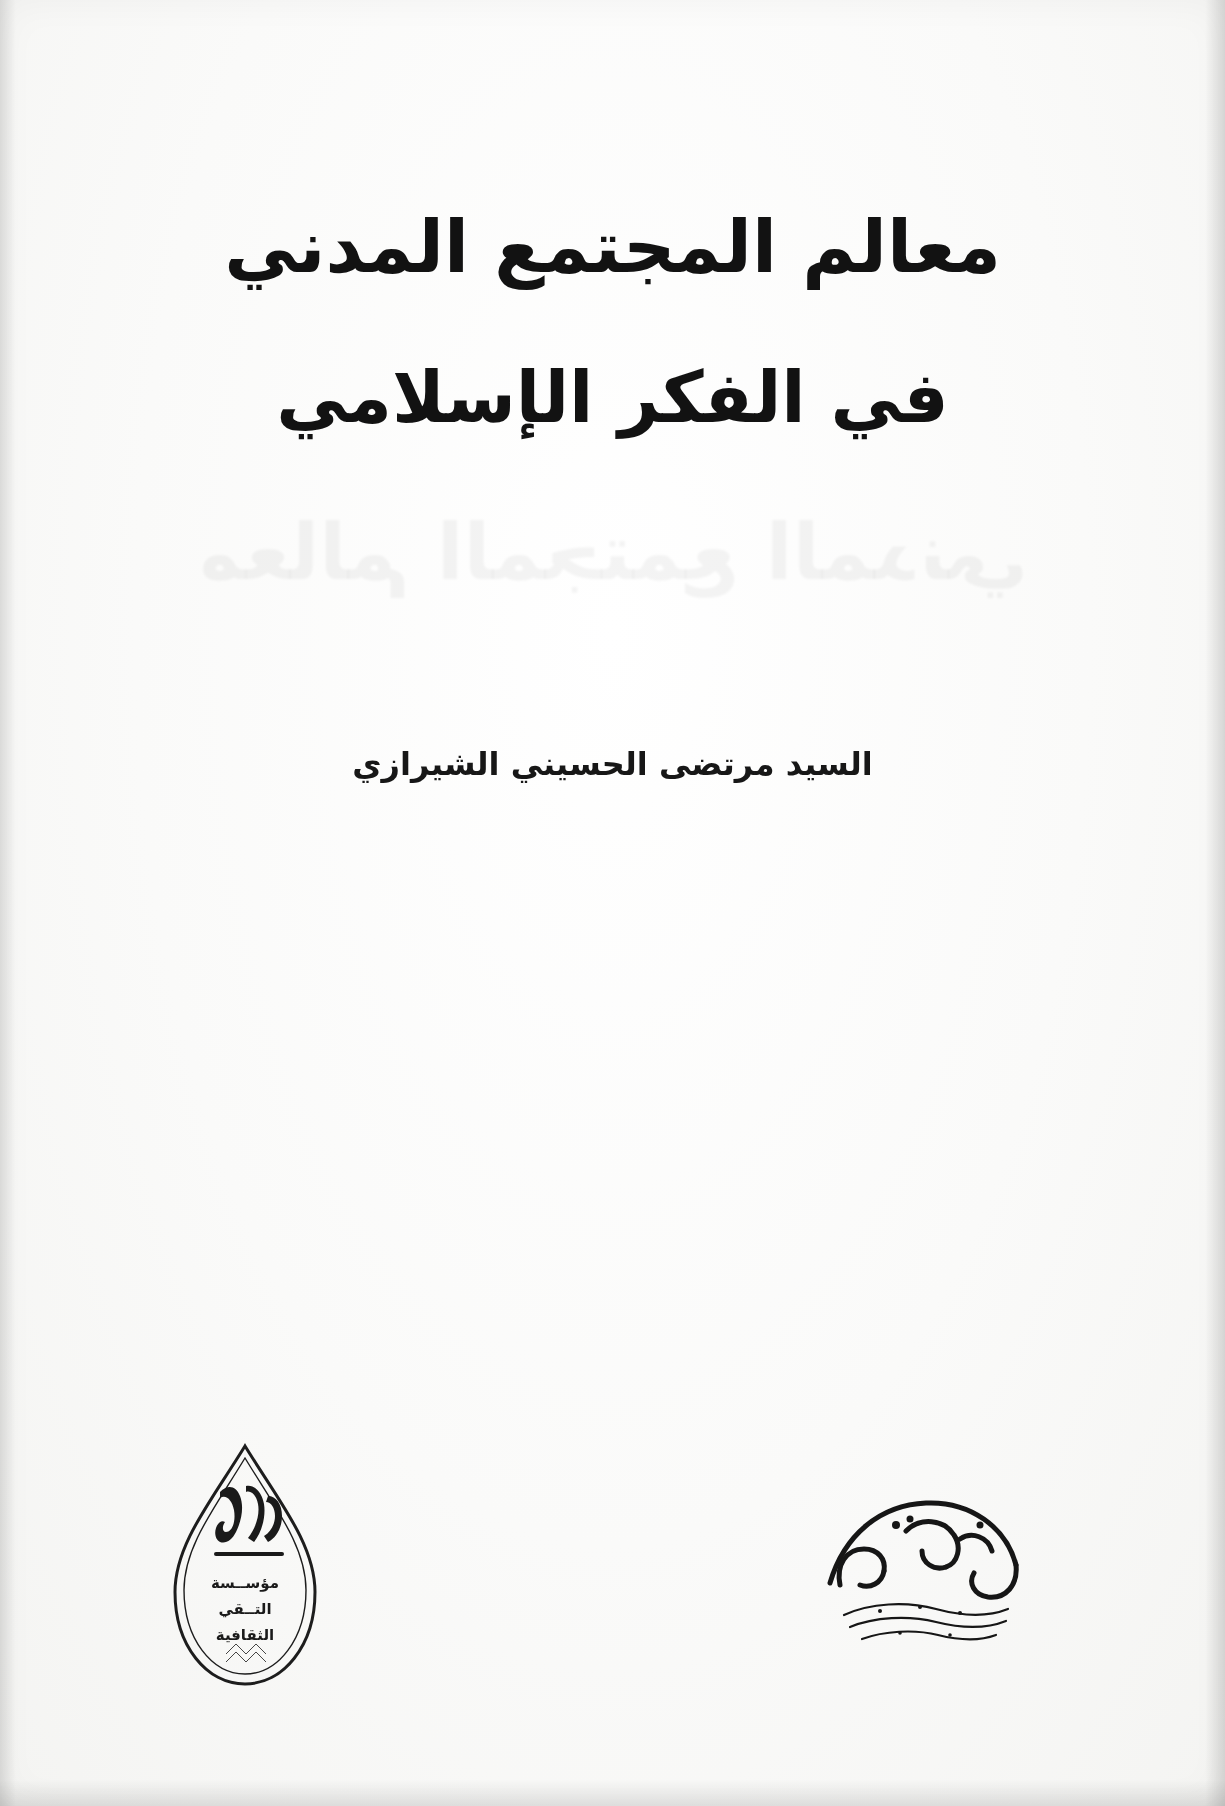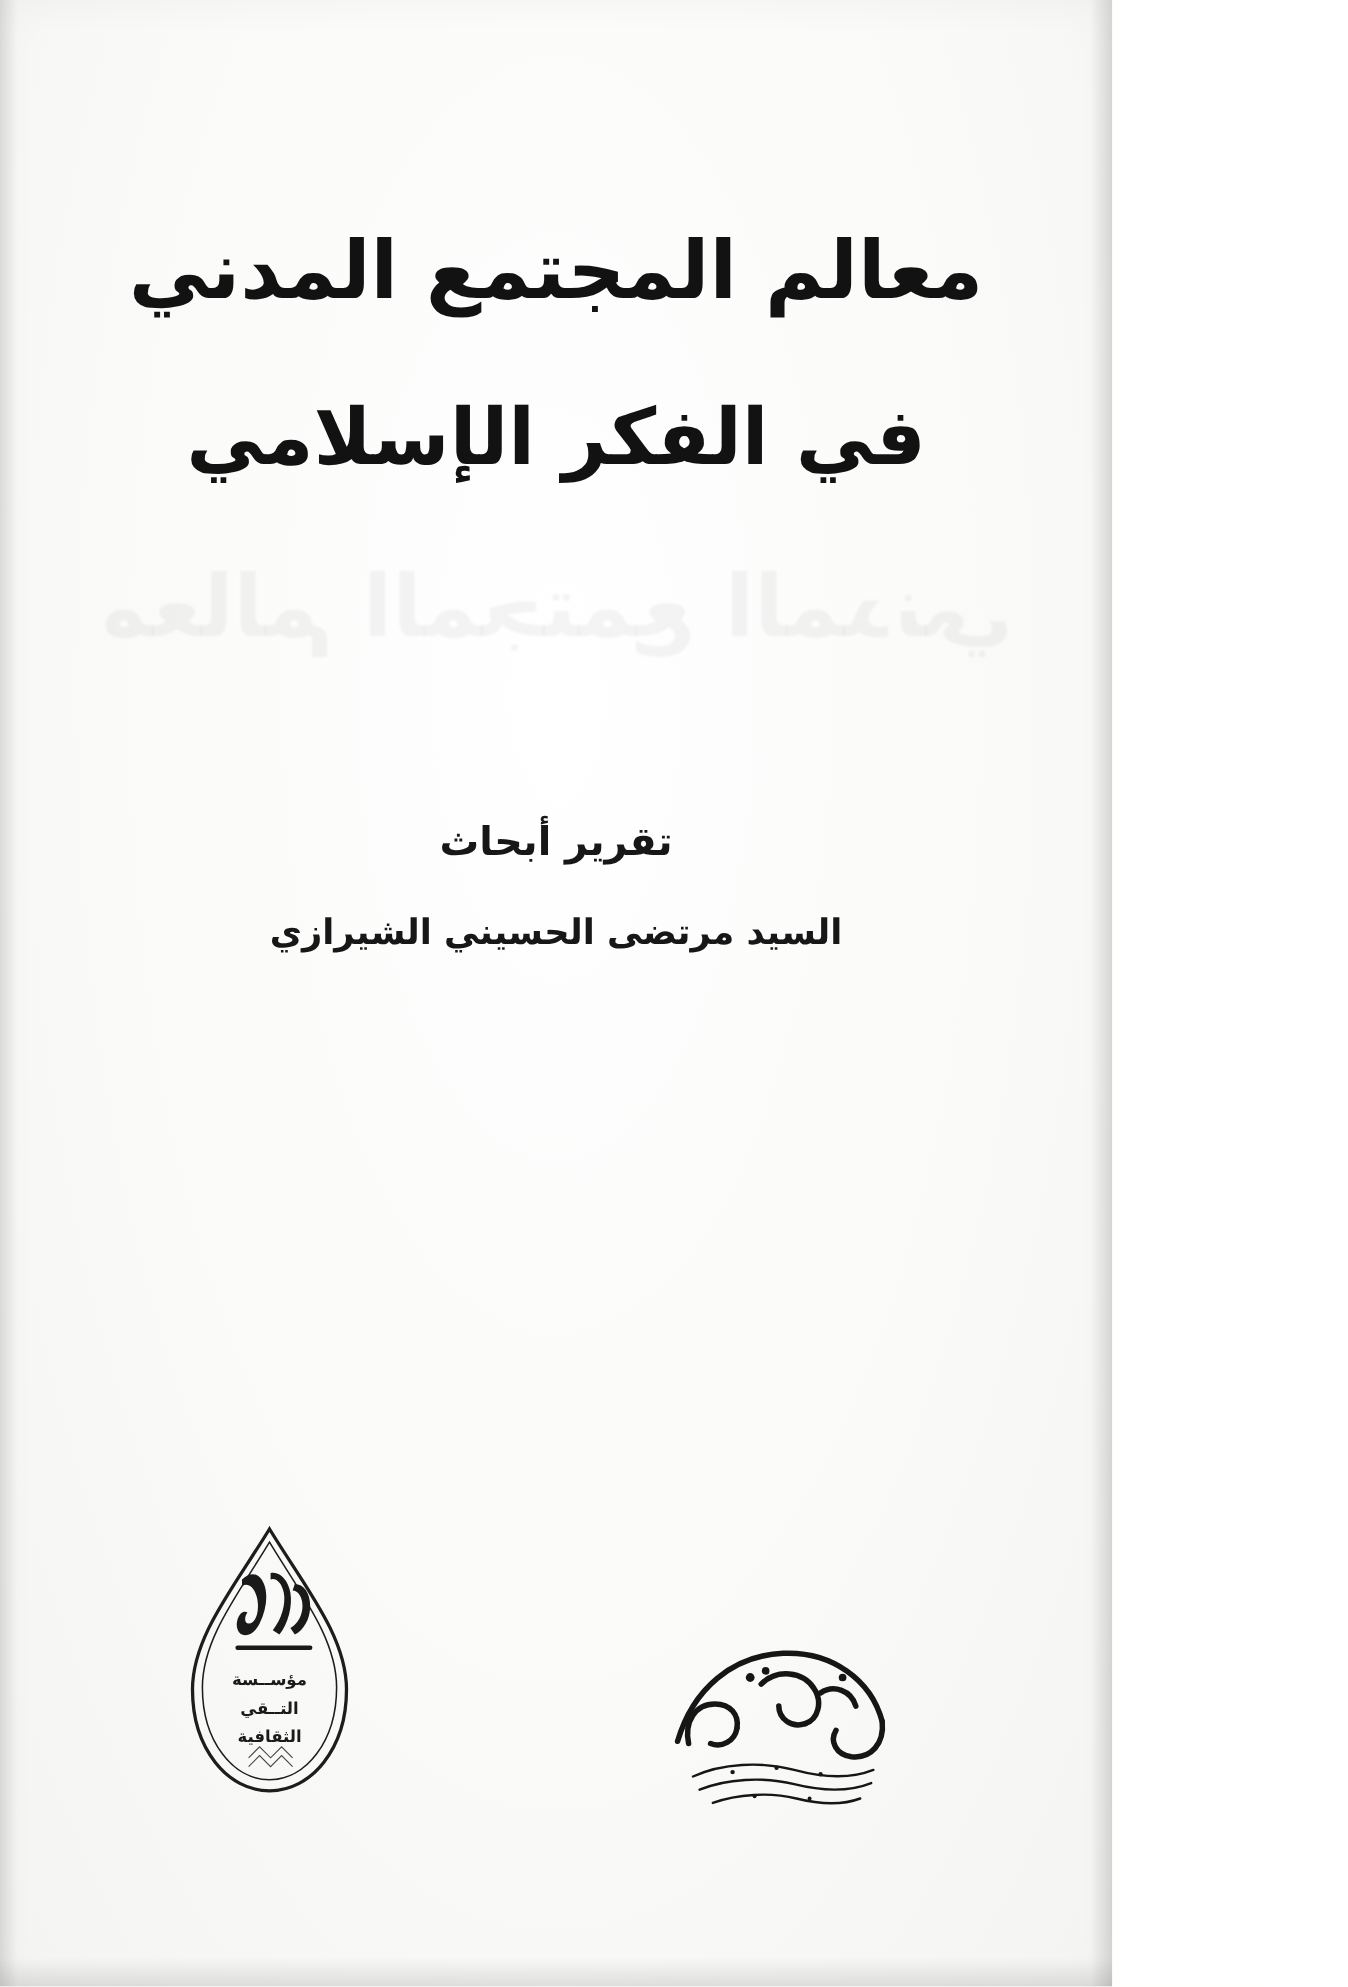--- a/index.html
+++ b/index.html
@@ -14,21 +14,21 @@
     color: #1a1a1a;
     position: relative;
     overflow: hidden;
   }
 
   
   .page {
     position: absolute;
     left: 0;
     top: 0;
-    width: 1011px;
+    width: 1225px;
     height: 1806px;
     background: #fbfbfa;
     background-image:
       radial-gradient(ellipse at 50% 35%, #ffffff 0%, #fafaf9 55%, #f4f4f2 100%);
   }
   
   .page::before {
     content: "";
     position: absolute;
     left: 0; top: 0; right: 0; bottom: 0;
@@ -119,21 +119,21 @@
     font-weight: bold;
     color: #171717;
   }
 
   
   .logo {
     position: absolute;
   }
   .logo-left {
     left: 150px;
-    top: 1384px;
+    top: 1440px;
     width: 190px;
     height: 260px;
   }
   .logo-right {
     right: 185px;
     top: 1465px;
     width: 230px;
     height: 200px;
   }
   .logo svg { display: block; }
@@ -154,21 +154,20 @@
   <div class="edge-bottom"></div>
 
   <div class="ghost">معالم المجتمع المدني</div>
 
   <div class="title-block">
     <div class="title-line title-line-1">معالم المجتمع المدني</div>
     <div class="title-line title-line-2">في الفكر الإسلامي</div>
   </div>
 
   <div class="credits">
-    <div class="credit-report">تقرير أبحاث</div>
     <div class="credit-author">السيد مرتضى الحسيني الشيرازي</div>
   </div>
 
   <div class="logo logo-left">
     <svg width="190" height="260" viewBox="0 0 190 260" xmlns="http://www.w3.org/2000/svg">
       <path d="M95 6 C128 60 165 104 165 152 C165 206 133 244 95 244 C57 244 25 206 25 152 C25 104 62 60 95 6 Z" fill="none" stroke="#1d1d1d" stroke-width="3"></path>
       <path d="M95 18 C124 66 156 106 156 150 C156 199 128 234 95 234 C62 234 34 199 34 150 C34 106 66 66 95 18 Z" fill="none" stroke="#1d1d1d" stroke-width="1.4"></path>
 
       <g fill="#1a1a1a">
         <path d="M70 52 C78 44 86 46 90 56 C94 66 92 80 86 92 C82 100 76 104 70 102 C66 100 64 94 66 88 C68 82 72 80 75 82 C72 86 72 92 76 92 C82 92 86 82 84 70 C82 60 76 54 70 58 Z"></path>

